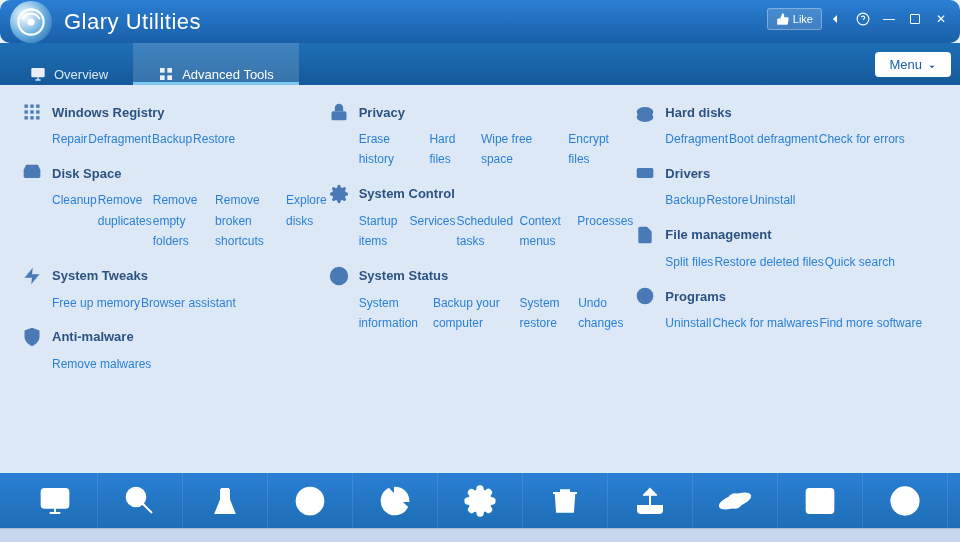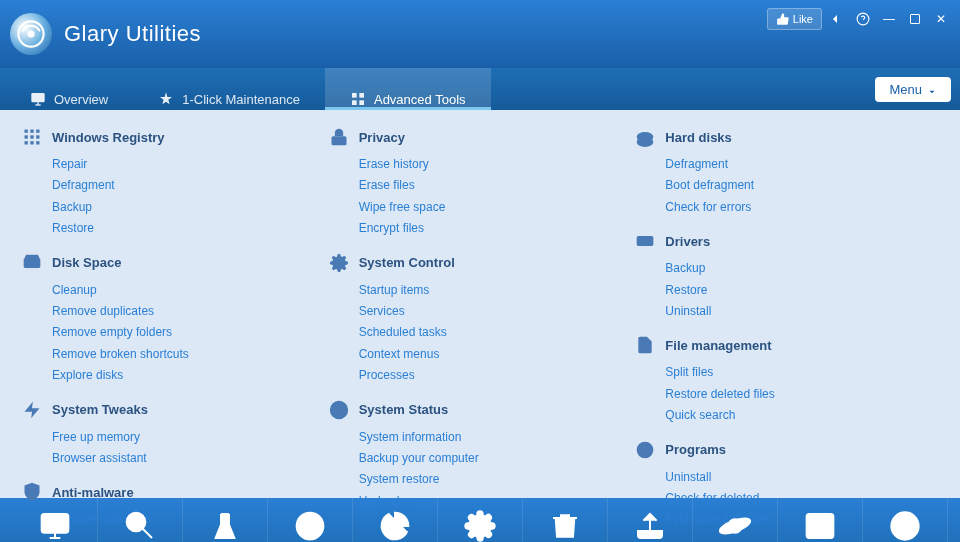--- a/index.html
+++ b/index.html
@@ -1,25 +1,26 @@
 <!DOCTYPE html>
 <html><head>
   <meta charset="utf-8">
   <style>
     * { margin: 0; padding: 0; box-sizing: border-box; }
     body { width: 960px; height: 542px; font-family: 'Segoe UI', Arial, sans-serif; overflow: hidden; background: #e8f0f8; }
 
     
     .title-bar {
       background: linear-gradient(to bottom, #2a7fd4, #1a5fa8);
-      height: 68px;
+      height: 43px;
       display: flex;
       align-items: center;
       padding: 0 10px;
       position: relative;
+      border-radius: 10px;
     }
     .title-bar-logo {
       width: 42px; height: 42px; margin-right: 12px;
       background: radial-gradient(circle at 35% 35%, #ffffff, #6ab0e0, #1a5fa8);
       border-radius: 50%;
       display: flex; align-items: center; justify-content: center;
       flex-shrink: 0;
     }
     .title-bar-logo svg { width: 28px; height: 28px; }
     .title-bar-title {
@@ -94,21 +95,21 @@
       margin-bottom: 2px;
     }
     .section-icon {
       width: 24px; height: 24px; flex-shrink: 0;
       display: flex; align-items: center; justify-content: center;
     }
     .section-icon svg { width: 20px; height: 20px; fill: #4a7ab5; }
     .section-title {
       font-size: 13px; font-weight: 600; color: #2c5282;
     }
-    .section-links { padding-left: 32px; display: flex; flex-direction: column; gap: 1px; }
+    .section-links { padding-left: 32px; display: flex; flex-direction: row; gap: 1px; }
     .section-link {
       font-size: 12px; color: #2a7fd4; cursor: pointer; line-height: 1.7;
       text-decoration: none;
     }
 
     
     .bottom-toolbar {
       background: linear-gradient(to bottom, #2a7fd4, #1e6eb5);
       height: 55px;
       display: flex;
@@ -176,26 +177,20 @@
 </div>
 
 <div class="nav-bar">
   <div class="nav-tab">
     <svg viewBox="0 0 24 24" fill="white">
         <rect x="2" y="3" width="20" height="14" rx="2"></rect>
         <line x1="8" y1="21" x2="16" y2="21" stroke="white" stroke-width="2"></line>
         <line x1="12" y1="17" x2="12" y2="21" stroke="white" stroke-width="2"></line>
       </svg>
     <span>Overview</span>
-  </div>
-  <div class="nav-tab">
-    <svg viewBox="0 0 24 24" fill="white">
-        <path d="M12 2l2 7h7l-5.5 4 2 7L12 16l-5.5 4 2-7L3 9h7z"></path>
-      </svg>
-    <span>1-Click Maintenance</span>
   </div>
   <div class="nav-tab active">
     <svg viewBox="0 0 24 24" fill="white">
         <rect x="3" y="3" width="7" height="7"></rect>
         <rect x="14" y="3" width="7" height="7"></rect>
         <rect x="3" y="14" width="7" height="7"></rect>
         <rect x="14" y="14" width="7" height="7"></rect>
       </svg>
     <span>Advanced Tools</span>
   </div>
@@ -293,21 +288,21 @@
         <div class="section-icon">
           <svg viewBox="0 0 24 24">
               <rect x="3" y="11" width="18" height="11" rx="2"></rect>
               <path d="M7 11V7a5 5 0 0 1 10 0v4"></path>
             </svg>
         </div>
         <span class="section-title">Privacy</span>
       </div>
       <div class="section-links">
         <a class="section-link">Erase history</a>
-        <a class="section-link">Erase files</a>
+        <a class="section-link">Hard files</a>
         <a class="section-link">Wipe free space</a>
         <a class="section-link">Encrypt files</a>
       </div>
     </div>
 
     <div class="section-group">
       <div class="section-header">
         <div class="section-icon">
           <svg viewBox="0 0 24 24">
               <circle cx="12" cy="12" r="3"></circle>
@@ -409,21 +404,21 @@
               <circle cx="12" cy="12" r="10"></circle>
               <circle cx="12" cy="12" r="4"></circle>
               <line x1="4.93" y1="4.93" x2="9.17" y2="9.17"></line>
               <line x1="14.83" y1="14.83" x2="19.07" y2="19.07"></line>
             </svg>
         </div>
         <span class="section-title">Programs</span>
       </div>
       <div class="section-links">
         <a class="section-link">Uninstall</a>
-        <a class="section-link">Check for deleted</a>
+        <a class="section-link">Check for malwares</a>
         <a class="section-link">Find more software</a>
       </div>
     </div>
   </div>
 </div>
 
 <div class="bottom-toolbar">
   <div class="toolbar-btn">
     <svg viewBox="0 0 24 24" fill="none" stroke="white" stroke-width="1.5">
         <rect x="2" y="3" width="20" height="14" rx="2"></rect>

